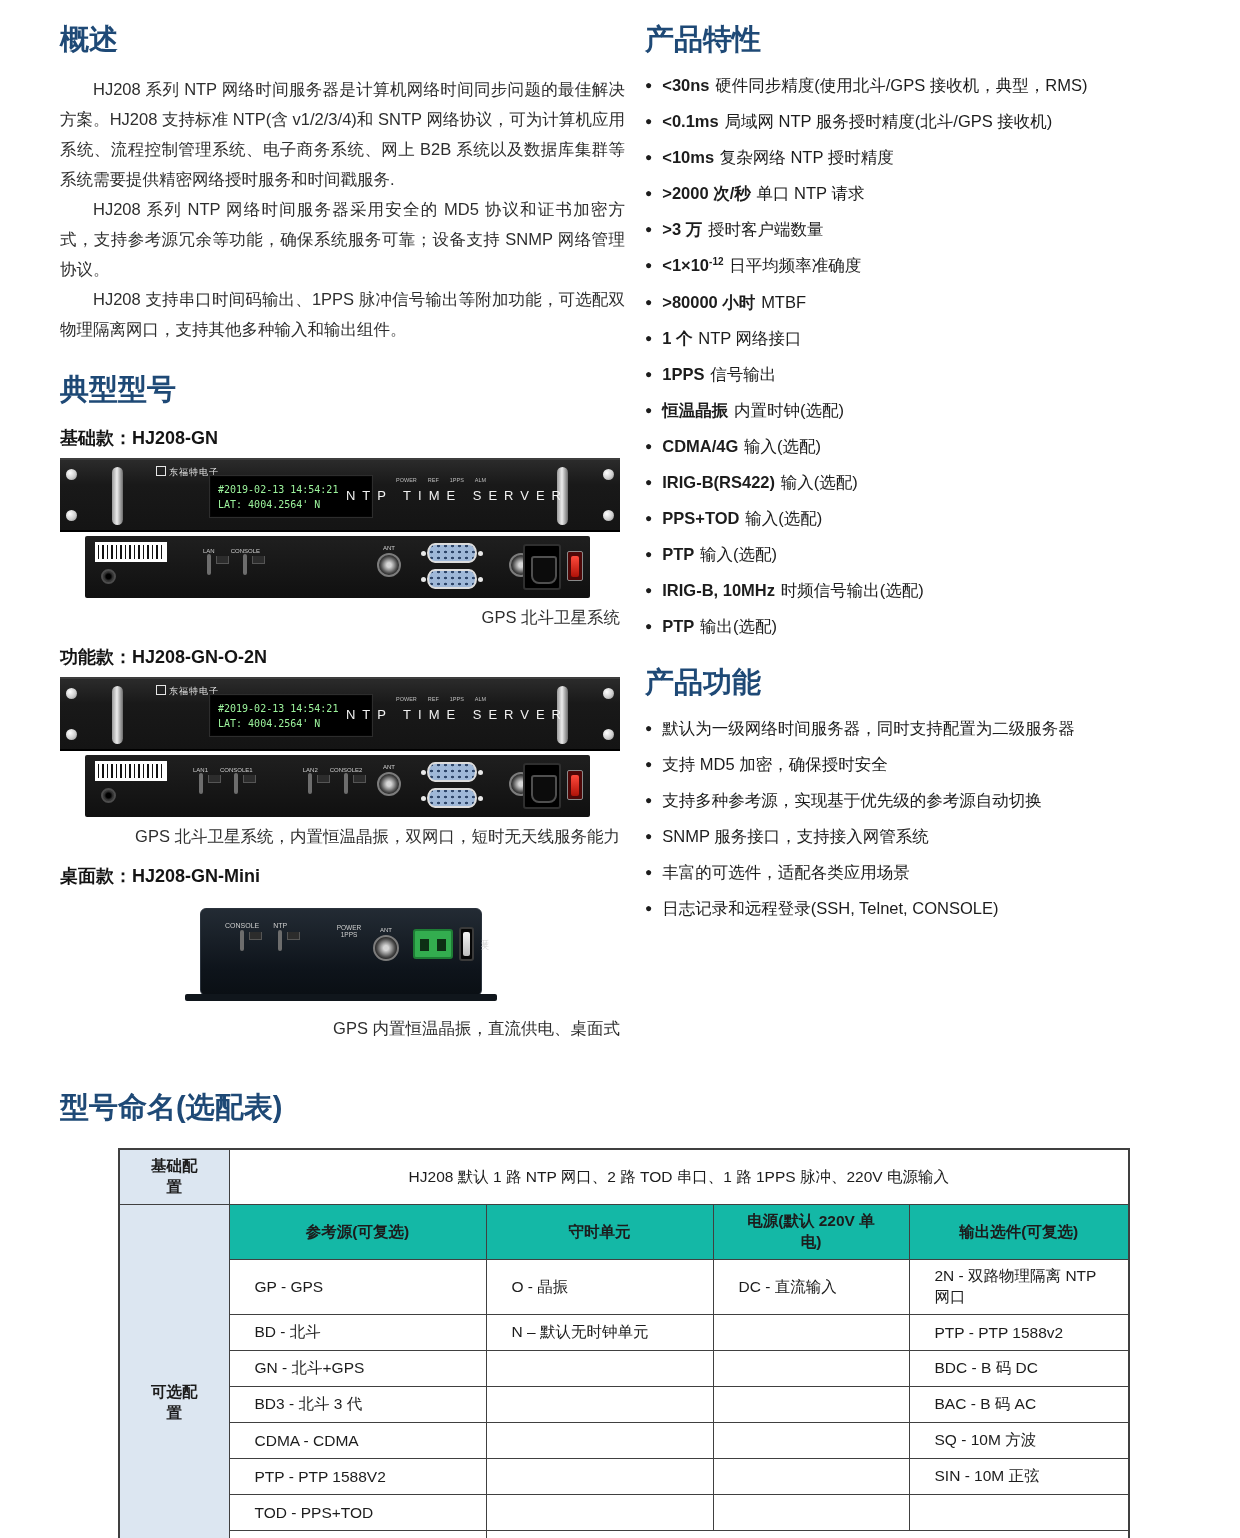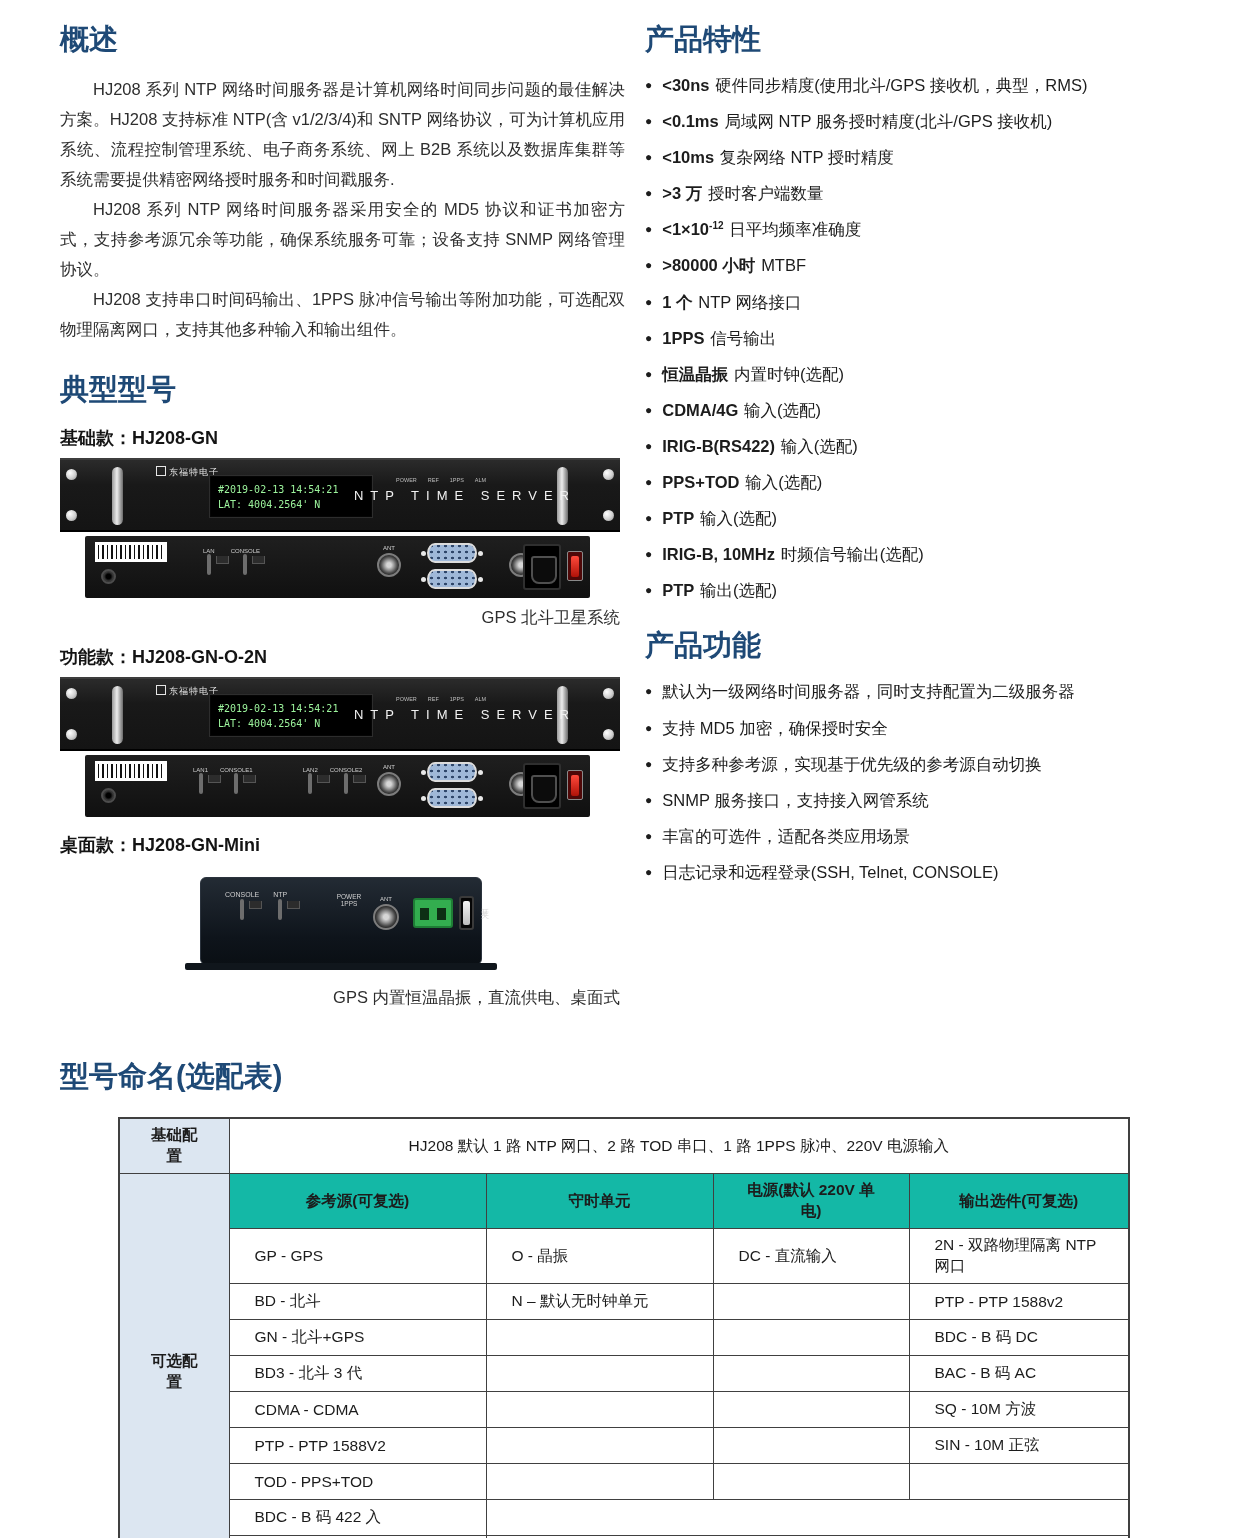--- a/index.html
+++ b/index.html
@@ -40,21 +40,21 @@
   .brand { position:absolute; left:96px; top:6px; font-size:9px; color:#e6e6e6; letter-spacing:1px; }
   .brand::before { content:""; display:inline-block; width:8px; height:8px; border:1px solid #e6e6e6; margin-right:3px; vertical-align:-1px; }
   .oled { position:absolute; left:150px; top:16px; width:162px; height:41px; background:#000;
     border:1px solid #050505; outline:1px solid #2d2d2d; padding:5px 7px;
     font-family:"DejaVu Sans Mono",monospace; font-size:10px; line-height:1.5; color:#9df59d; white-space:nowrap; }
   .led-group { position:absolute; left:336px; top:17px; display:flex; gap:11px; }
   .led-col { text-align:center; }
   .led-label { display:block; font-size:5.5px; color:#bdbdbd; margin-bottom:3px; }
   .led-dot { width:7px; height:7px; border-radius:50%; margin:0 auto; background:#3bd23b; box-shadow:0 0 4px #3bd23b; }
   .led-dot.red { background:#ff3b30; box-shadow:0 0 4px #ff3b30; }
-  .panel-title { position:absolute; right:44px; top:28px; color:#f2f2f2; font-size:13px; letter-spacing:7px; white-space:nowrap; }
+  .panel-title { position:absolute; right:52px; top:28px; color:#f2f2f2; font-size:13px; letter-spacing:7px; white-space:nowrap; }
 
   
   .rack-rear { position:relative; width:505px; height:62px; margin:4px 0 0 25px;
     background:linear-gradient(180deg,#1f1f1f,#101010); border-radius:2px; }
   .barcode { position:absolute; left:10px; top:6px; width:72px; height:20px; background:#fff;
     border:3px solid #fff;
     background-image:repeating-linear-gradient(90deg,#111 0 1px,#fff 1px 4px,#111 4px 6px,#fff 6px 9px); }
   .dc-jack { position:absolute; left:16px; top:33px; width:15px; height:15px; border-radius:50%;
     background:radial-gradient(circle,#000 30%,#3a3a3a 60%,#181818); border:2px solid #4d4d4d; }
   .rear-ports { position:absolute; top:12px; display:flex; }
@@ -205,20 +205,21 @@
             <span class="bnc-label">ANT</span>
           </span>
         <div class="db9-stack">
           <span class="db9"></span>
           <span class="db9"></span>
         </div>
         <span class="bnc b2"></span>
         <span class="power-inlet"></span>
         <span class="power-switch"></span>
       </div>
+      <div class="caption">GPS 北斗卫星系统，内置恒温晶振，双网口，短时无天线服务能力</div>
 
       <div class="model-label">桌面款：HJ208-GN-Mini</div>
       <div class="mini-wrap">
         <div class="mini">
           <div class="mini-ports">
             <span class="rport"><span class="rport-label">CONSOLE</span><span class="rj45"></span></span>
             <span class="rport"><span class="rport-label">NTP</span><span class="rj45"></span></span>
           </div>
           <div class="mini-leds">
             <span class="mini-led-label">POWER</span>
@@ -236,20 +237,21 @@
       </div>
       <div class="caption" style="margin-top:22px;">GPS 内置恒温晶振，直流供电、桌面式</div>
     </div>
 
     <div class="col-r">
       <h2 class="sec">产品特性</h2>
       <ul class="blist">
         <li><span class="bullet">●</span><b><span>&lt;30ns</span><sup></sup></b><span class="feat-t">硬件同步精度(使用北斗/GPS 接收机，典型，RMS)</span></li>
         <li><span class="bullet">●</span><b><span>&lt;0.1ms</span><sup></sup></b><span class="feat-t">局域网 NTP 服务授时精度(北斗/GPS 接收机)</span></li>
         <li><span class="bullet">●</span><b><span>&lt;10ms</span><sup></sup></b><span class="feat-t">复杂网络 NTP 授时精度</span></li>
+        <li><span class="bullet">●</span><b><span>&gt;2000 次/秒</span><sup></sup></b><span class="feat-t">单口 NTP 请求</span></li>
         <li><span class="bullet">●</span><b><span>&gt;3 万</span><sup></sup></b><span class="feat-t">授时客户端数量</span></li>
         <li><span class="bullet">●</span><b><span>&lt;1×10</span><sup>-12</sup></b><span class="feat-t">日平均频率准确度</span></li>
         <li><span class="bullet">●</span><b><span>&gt;80000 小时</span><sup></sup></b><span class="feat-t">MTBF</span></li>
         <li><span class="bullet">●</span><b><span>1 个</span><sup></sup></b><span class="feat-t">NTP 网络接口</span></li>
         <li><span class="bullet">●</span><b><span>1PPS</span><sup></sup></b><span class="feat-t">信号输出</span></li>
         <li><span class="bullet">●</span><b><span>恒温晶振</span><sup></sup></b><span class="feat-t">内置时钟(选配)</span></li>
         <li><span class="bullet">●</span><b><span>CDMA/4G</span><sup></sup></b><span class="feat-t">输入(选配)</span></li>
         <li><span class="bullet">●</span><b><span>IRIG-B(RS422)</span><sup></sup></b><span class="feat-t">输入(选配)</span></li>
         <li><span class="bullet">●</span><b><span>PPS+TOD</span><sup></sup></b><span class="feat-t">输入(选配)</span></li>
         <li><span class="bullet">●</span><b><span>PTP</span><sup></sup></b><span class="feat-t">输入(选配)</span></li>

